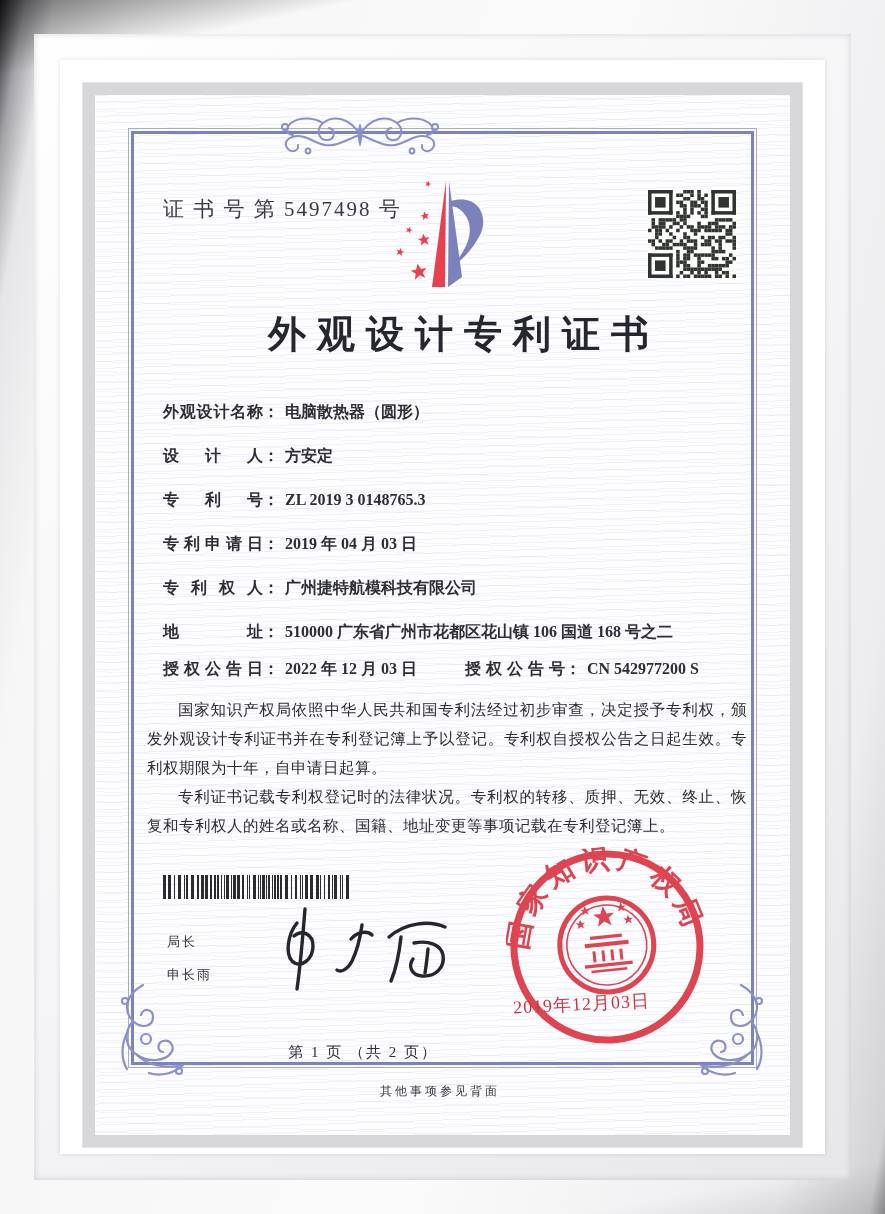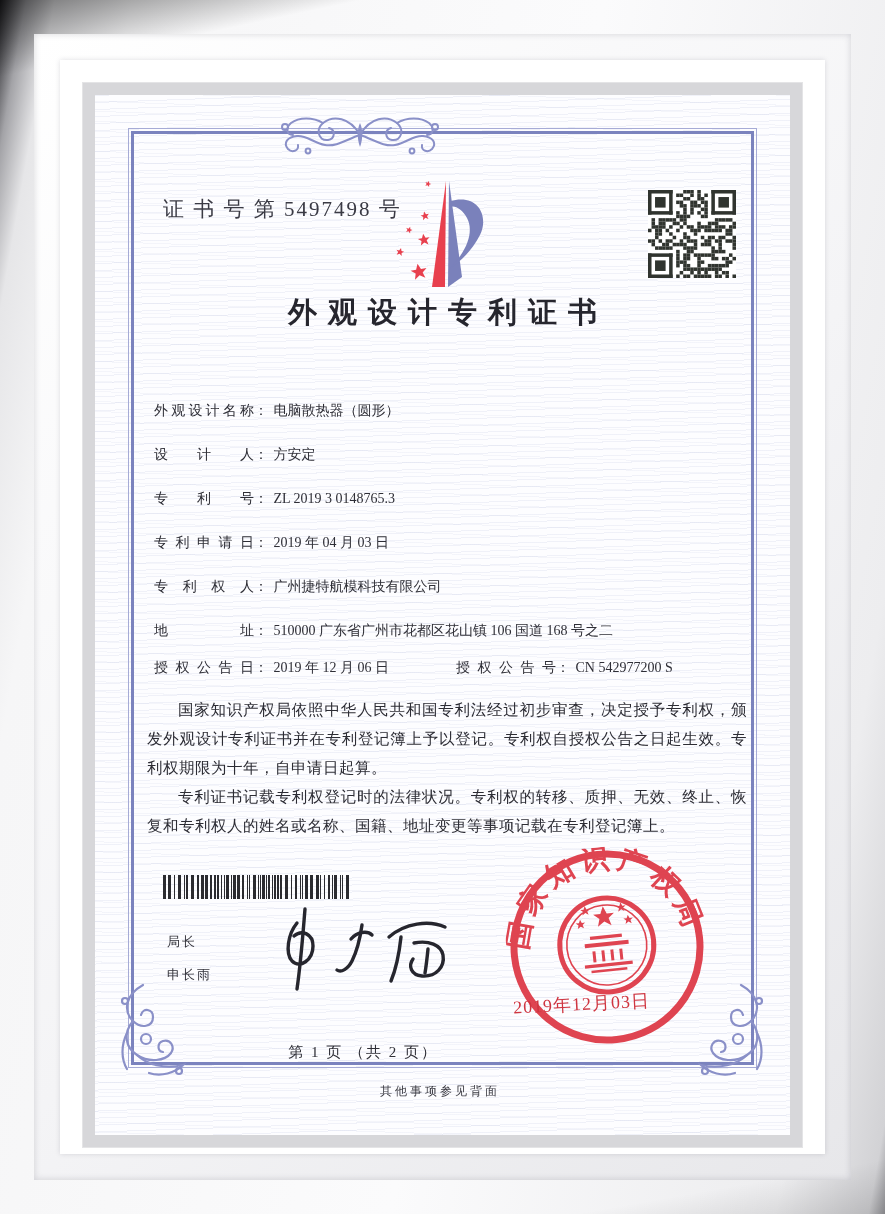--- a/index.html
+++ b/index.html
@@ -15,23 +15,23 @@
   .paper{position:absolute;left:95px;top:95px;width:695px;height:1040px;background-color:#fdfdff;
     background-image:repeating-linear-gradient(178deg,rgba(122,135,190,.10) 0 1px,rgba(0,0,0,0) 1px 7px),
                      repeating-linear-gradient(182deg,rgba(122,135,190,.07) 0 1px,rgba(0,0,0,0) 1px 10px);
     box-shadow:0 0 0 12px #d7d7da, 0 0 0 13px #e4e4e6;}
   .cert-border{position:absolute;left:33px;top:33px;right:33px;bottom:67px;border:1px solid #a6abd6;}
   .cert-border-inner{position:absolute;inset:2px;border:3px solid #7b83be;}
   .orn{position:absolute;pointer-events:none;}
   .cert-no{position:absolute;left:68px;top:100px;font-size:21px;letter-spacing:2px;color:#3a3a44;}
   .logo{position:absolute;left:292px;top:76px;}
   .qr{position:absolute;left:553px;top:95px;}
-  .title{position:absolute;left:0;top:198px;width:100%;margin:0;text-align:center;
-    font-size:29px;font-weight:bold;letter-spacing:11px;color:#26262e;text-indent:11px;}
-  .field-row{position:absolute;left:59px;width:600px;font-size:14px;white-space:nowrap;}
+  .title{position:absolute;left:0;top:198px;width:100%;margin:16px;text-align:center;
+    font-size:38px;font-weight:bold;letter-spacing:11px;color:#26262e;text-indent:11px;}
+  .field-row{position:absolute;left:68px;width:600px;font-size:16px;white-space:nowrap;font-weight:bold;}
   .f-label{display:inline-block;width:100px;text-align:justify;text-align-last:justify;vertical-align:top;}
   .f-colon{display:inline-block;margin-right:2px;}
   .pair2{position:absolute;left:302px;top:0;}
   .paras{position:absolute;left:52px;top:600px;width:600px;}
   .paras p{margin:0;font-size:15.5px;line-height:29px;letter-spacing:.5px;
     text-indent:2em;text-align:justify;color:#2c2c34;}
   .barcode{position:absolute;left:66px;top:780px;}
   .signer{position:absolute;left:72px;top:830px;font-size:13px;letter-spacing:2px;line-height:33px;color:#33333b;}
   .signature{position:absolute;left:172px;top:806px;}
   .seal{position:absolute;left:412px;top:752px;transform:rotate(-6deg);opacity:.93;}
@@ -386,21 +386,21 @@
     <div class="field-row" style="top:483px;">
       <span class="f-label">专利权人</span><span class="f-colon">：</span>
       <span class="f-value">广州捷特航模科技有限公司</span>
     </div>
     <div class="field-row" style="top:527px;">
       <span class="f-label">地址</span><span class="f-colon">：</span>
       <span class="f-value">510000 广东省广州市花都区花山镇 106 国道 168 号之二</span>
     </div>
     <div class="field-row" style="top:564px;">
       <span class="f-label">授权公告日</span><span class="f-colon">：</span>
-      <span class="f-value">2019 年 12 月 06 日</span>
+      <span class="f-value">2022 年 12 月 03 日</span>
       <span class="pair2">
         <span class="f-label">授权公告号</span><span class="f-colon">：</span>
         <span class="f-value">CN 542977200 S</span>
       </span>
     </div>
 
     <div class="paras">
       <p>国家知识产权局依照中华人民共和国专利法经过初步审查，决定授予专利权，颁发外观设计专利证书并在专利登记簿上予以登记。专利权自授权公告之日起生效。专利权期限为十年，自申请日起算。</p>
       <p>专利证书记载专利权登记时的法律状况。专利权的转移、质押、无效、终止、恢复和专利权人的姓名或名称、国籍、地址变更等事项记载在专利登记簿上。</p>
     </div>

